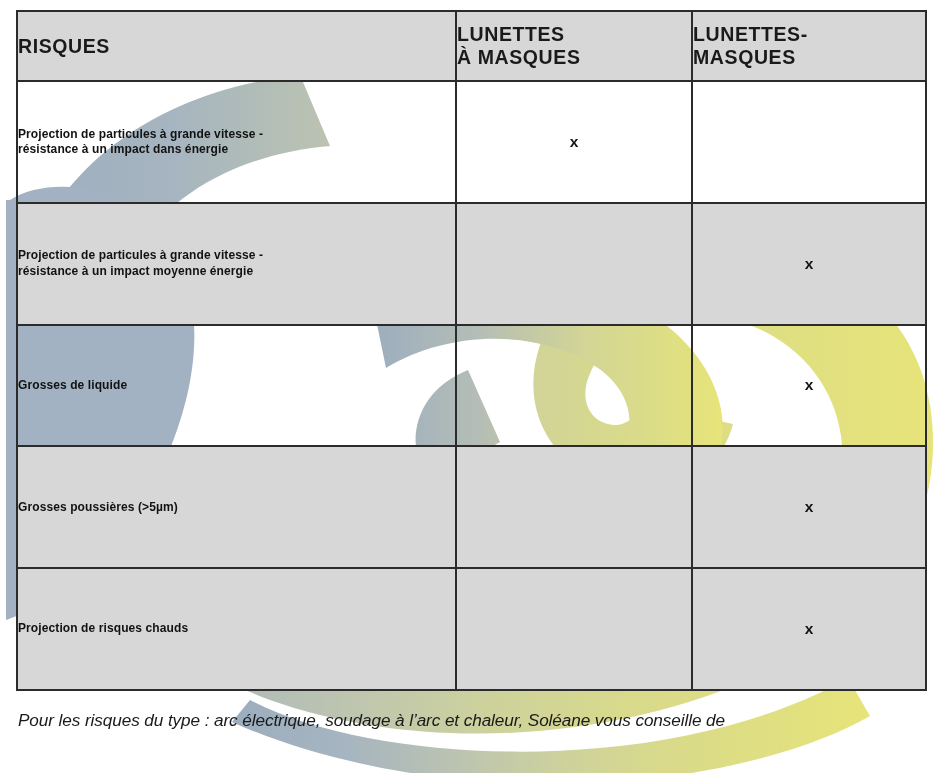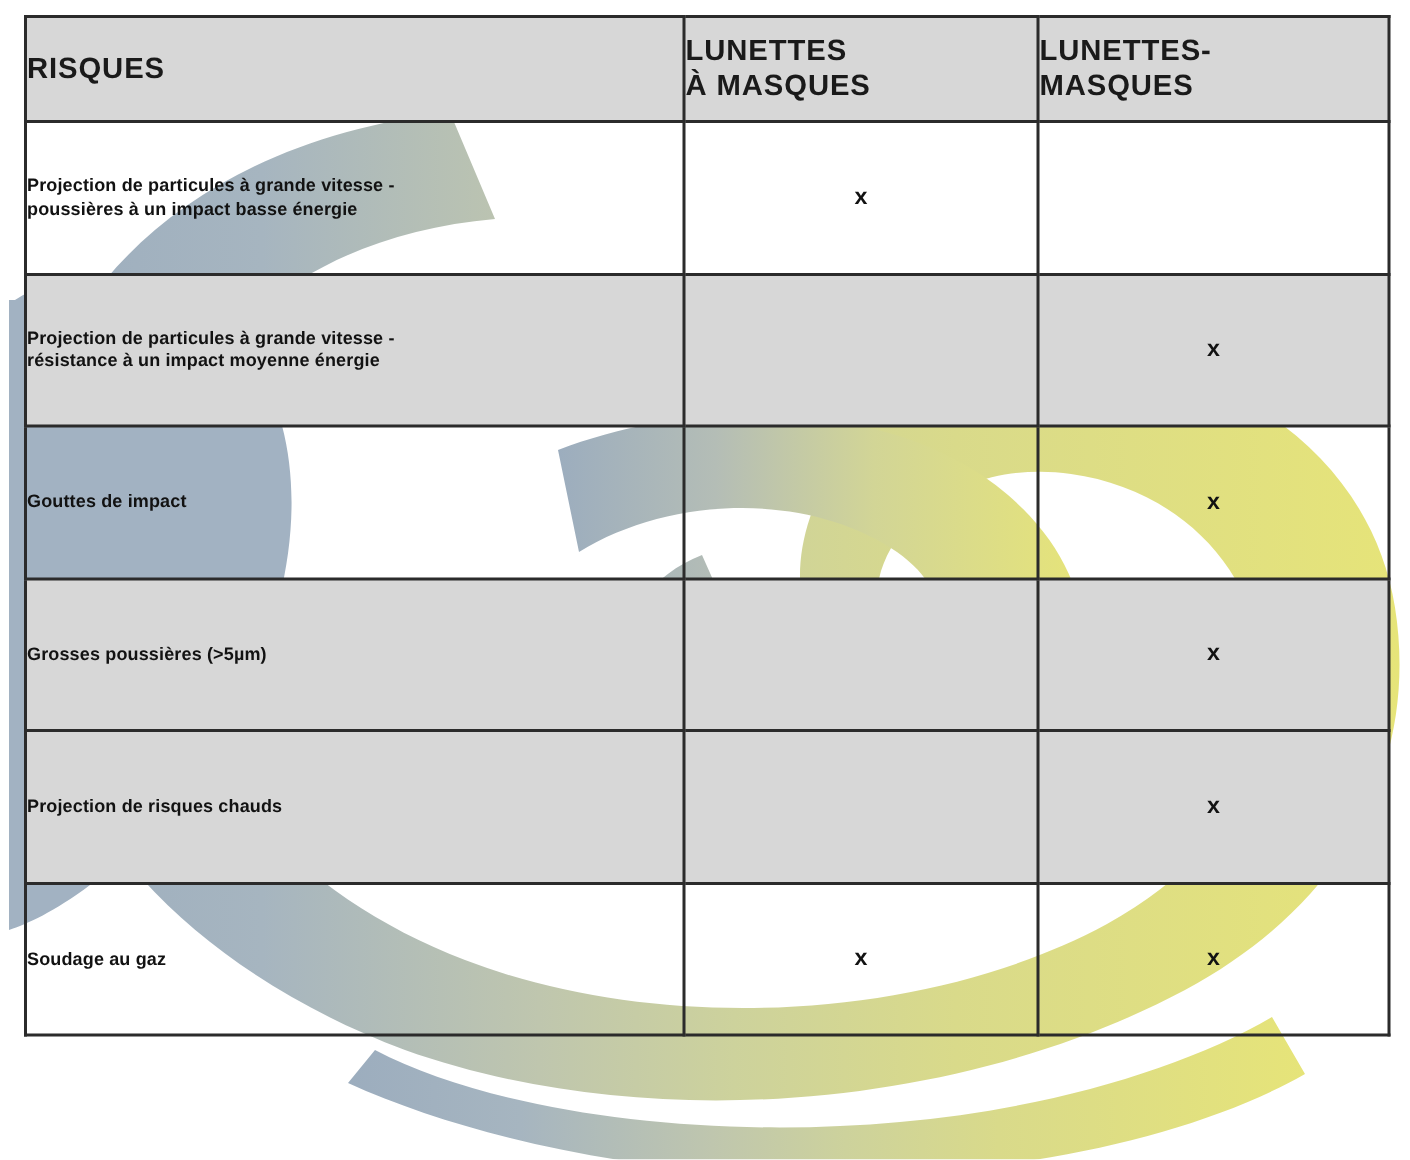--- a/index.html
+++ b/index.html
@@ -190,38 +190,38 @@
             <span>LUNETTES-</span><br>
             <span>MASQUES</span>
           </th>
         </tr>
       </thead>
       <tbody>
 
         <tr class="body-row clear">
           <td class="risk-label">
             <span>Projection de particules à grande vitesse -</span><br>
-            <span>poussières à un impact basse énergie</span>
+            <span>résistance à un impact dans énergie</span>
           </td>
           <td class="mark-cell">x</td>
           <td class="mark-cell"></td>
         </tr>
 
         <tr class="body-row shaded">
           <td class="risk-label">
             <span>Projection de particules à grande vitesse -</span><br>
             <span>résistance à un impact moyenne énergie</span>
           </td>
           <td class="mark-cell"></td>
           <td class="mark-cell">x</td>
         </tr>
 
         <tr class="body-row clear">
           <td class="risk-label">
-            <span>Gouttes de impact</span>
+            <span>Grosses de liquide</span>
           </td>
           <td class="mark-cell"></td>
           <td class="mark-cell">x</td>
         </tr>
 
         <tr class="body-row shaded">
           <td class="risk-label">
             <span>Grosses poussières (&gt;5µm)</span>
           </td>
           <td class="mark-cell"></td>
@@ -230,29 +230,23 @@
 
 
         <tr class="body-row shaded">
           <td class="risk-label">
             <span>Projection de risques chauds</span>
           </td>
           <td class="mark-cell"></td>
           <td class="mark-cell">x</td>
         </tr>
 
-        <tr class="body-row clear">
-          <td class="risk-label">
-            <span>Soudage au gaz</span>
-          </td>
-          <td class="mark-cell">x</td>
-          <td class="mark-cell">x</td>
-        </tr>
 
 
       </tbody>
     </table>
   </div>
 
   <div id="caption">
+    <div>Pour les risques du type : arc électrique, soudage à l’arc et chaleur, Soléane vous conseille de</div>
   </div>
 
 </div>
 
 </body></html>

